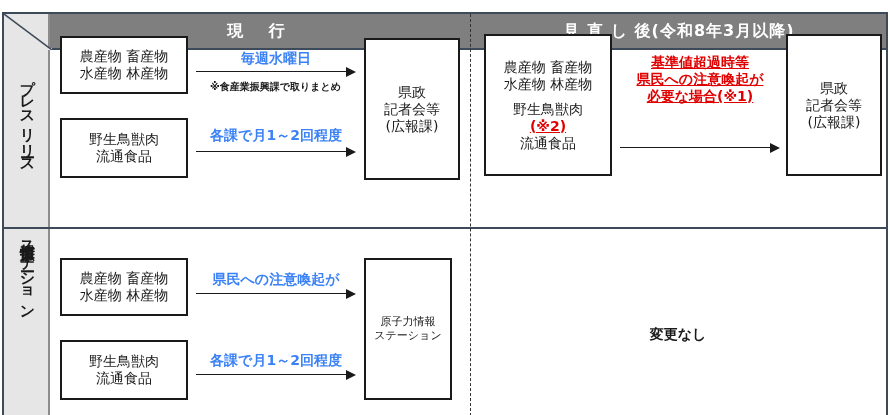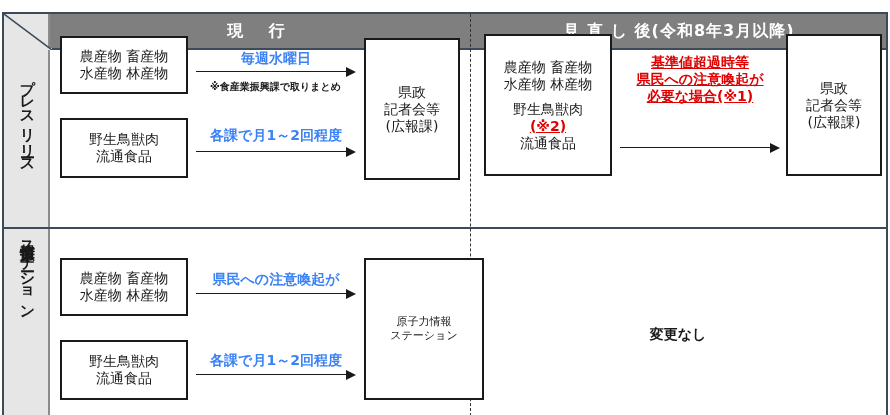--- a/index.html
+++ b/index.html
@@ -127,19 +127,19 @@
       <div class="line"></div>
       <div class="head"></div>
     </div>
 
   <div class="arrow-label" style="left:192px;top:338px;width:160px;">各課で月1～2回程度</div>
   <div class="arrow" style="left:192px;top:354px;width:160px;">
       <div class="line"></div>
       <div class="head"></div>
     </div>
 
-  <div class="box small-text" style="left:360px;top:244px;width:120px;height:142px;">
+  <div class="box small-text" style="left:360px;top:244px;width:88px;height:142px;">
     <div>原子力情報</div>
     <div>ステーション</div>
   </div>
 
   <div class="nochange" style="left:466px;top:312px;width:416px;text-align:center;">変更なし</div>
 </div>
 
 </body></html>

